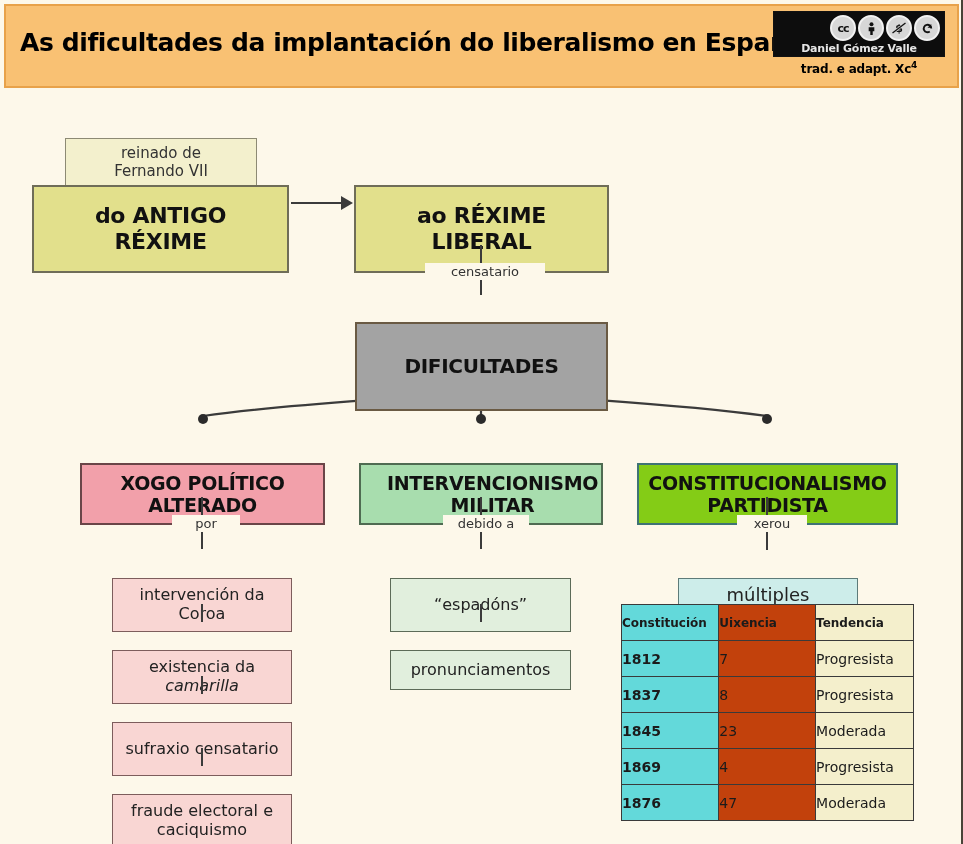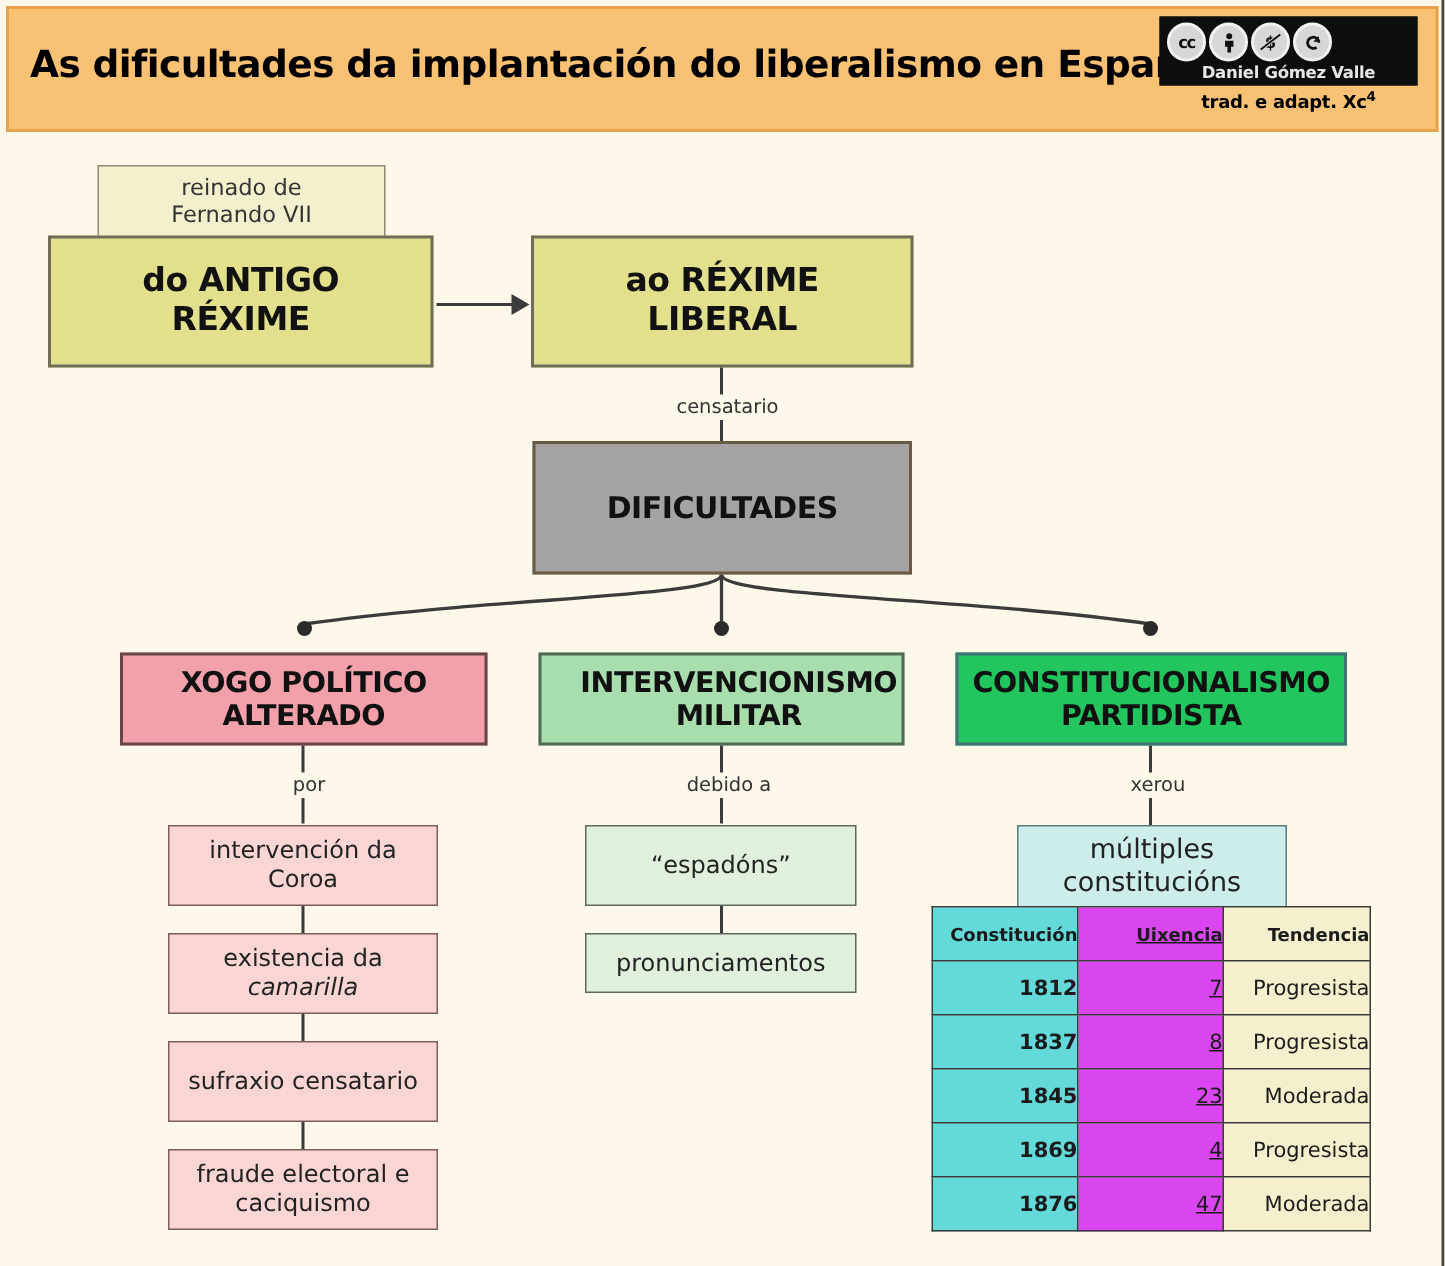--- a/index.html
+++ b/index.html
@@ -42,21 +42,21 @@
     right: 12px; top: 5px;
     width: 172px;
     text-align: center;
   }
   #cc-badge {
     background: #0d0d0d;
     border: 1px solid #111;
     padding: 3px 4px 1px 4px;
     display: block;
   }
-  .cc-icons { display: flex; justify-content: flex-start; gap: 2px; }
+  .cc-icons { display: flex; justify-content: flex-end; gap: 2px; }
   .cc-circ {
     width: 26px; height: 26px;
     border-radius: 50%;
     background: #d7d7d7;
     border: 2.5px solid #f2f2f2;
     display: flex; align-items: center; justify-content: center;
     font-size: 13px; font-weight: bold; color: #111;
     box-sizing: border-box;
     line-height: 1;
   }
@@ -80,20 +80,21 @@
   
   .box {
     position: absolute;
     box-sizing: border-box;
     display: flex;
     align-items: center;
     justify-content: center;
     text-align: center;
     line-height: 1.18;
     color: #111;
+    margin-top: 28px;
   }
   .heavy {
     font-weight: bold;
     letter-spacing: -0.3px;
   }
   .pale {
     background: #F3F0CD;
     border: 1px solid #8d8a74;
     font-size: 15px;
     color: #333;
@@ -112,21 +113,21 @@
     background: #F2A0AA;
     border: 2px solid #6a4548;
     font-size: 19px;
   }
   .greenhead {
     background: #A8DDAE;
     border: 2px solid #4f6b52;
     font-size: 19px;
   }
   .tealhead {
-    background: #22c55e;
+    background: #84cc16;
     border: 2px solid #3f7375;
     font-size: 19px;
     justify-content: center;
   }
   .pinkitem {
     background: #F9D6D3;
     border: 1px solid #7d5d5c;
     font-size: 16px;
     color: #222;
   }
@@ -184,27 +185,27 @@
     left: 621px; top: 604px;
     width: 293px;
     border-collapse: collapse;
     font-size: 13px;
     color: #1b1b1b;
     background: #FDF8EA;
   }
   #const-table td, #const-table th {
     border: 1px solid #3a3a3a;
     height: 35px;
-    text-align: right;
+    text-align: left;
     font-weight: normal;
     padding: 0;
   }
   #const-table thead th { font-size: 12px; font-weight: bold; }
   .col-a { width: 97px; background: #63D9DA; }
-  .col-b { width: 98px; background: #d946ef; text-decoration: underline; }
+  .col-b { width: 98px; background: #c2410c; }
   .col-c { width: 98px; background: #F4EFCC; }
   #const-table tbody .col-a { font-weight: bold; font-size: 14px; }
   #const-table tbody .col-b { font-size: 14px; }
   #const-table tbody .col-c { font-size: 14px; }
 </style>
 </head>
 <body>
 
 <div id="page">
 

